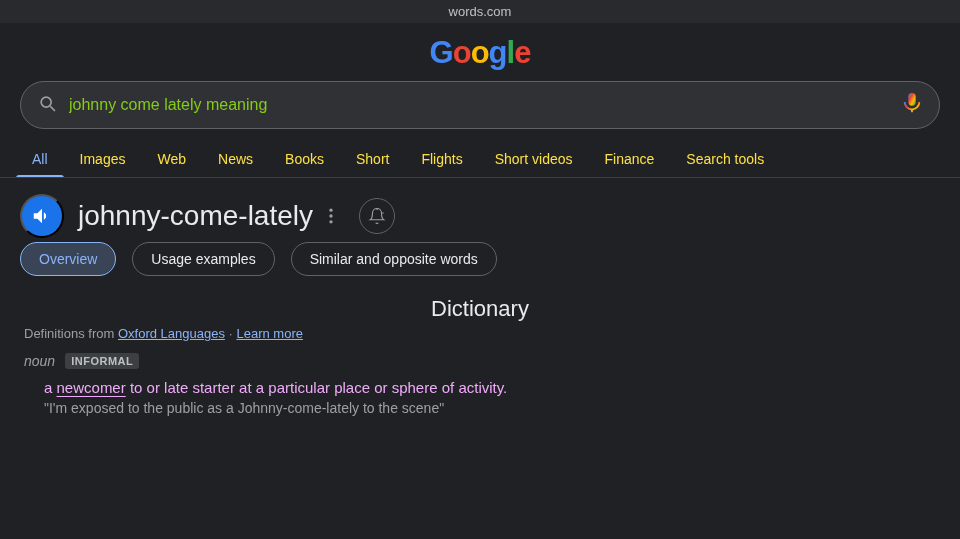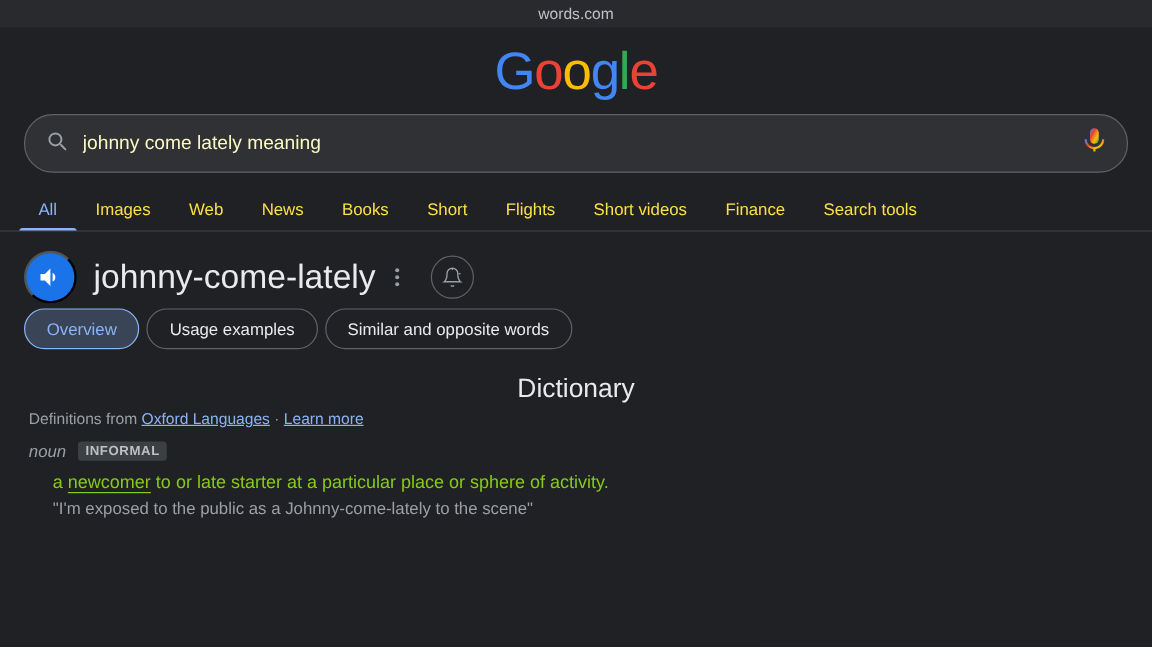--- a/index.html
+++ b/index.html
@@ -21,23 +21,23 @@
       color: #bdc1c6;
     }
 
     
     .logo-area {
       display: flex;
       justify-content: center;
       padding: 12px 0 10px;
     }
     .google-logo {
-      font-size: 44px;
+      font-size: 31px;
       font-family: 'Arial', sans-serif;
-      font-weight: 400;
+      font-weight: 700;
       letter-spacing: -1px;
     }
     .g-blue { color: #4285f4; }
     .g-red { color: #ea4335; }
     .g-yellow { color: #fbbc05; }
     .g-green { color: #34a853; }
 
     
     .search-bar-wrapper {
       display: flex;
@@ -58,21 +58,21 @@
     .search-icon-wrap {
       color: #9aa0a6;
       font-size: 18px;
       flex-shrink: 0;
     }
     .search-input {
       flex: 1;
       background: none;
       border: none;
       outline: none;
-      color: #fef9c3;
+      color: #84cc16;
       font-size: 16px;
     }
     .mic-icon-wrap {
       flex-shrink: 0;
     }
     .mic-svg {
       width: 22px;
       height: 22px;
     }
 
@@ -171,21 +171,21 @@
       display: flex;
       align-items: center;
       justify-content: center;
       cursor: pointer;
       color: #9aa0a6;
     }
 
     
     .pill-buttons {
       display: flex;
-      gap: 6px;
+      gap: 16px;
       margin-bottom: 20px;
       flex-wrap: wrap;
     }
     .pill-btn {
       padding: 8px 18px;
       border-radius: 20px;
       font-size: 14px;
       cursor: pointer;
       border: 1px solid #5f6368;
       background: none;
@@ -235,21 +235,21 @@
       font-weight: 700;
       padding: 2px 6px;
       border-radius: 3px;
       letter-spacing: 0.5px;
     }
     .definition {
       padding-left: 20px;
     }
     .def-text {
       font-size: 15px;
-      color: #84cc16;
+      color: #f0abfc;
       margin-bottom: 4px;
     }
     .def-text .underline {
       text-decoration: underline;
       text-underline-offset: 3px;
     }
     .def-example {
       font-size: 14px;
       color: #9aa0a6;
     }

